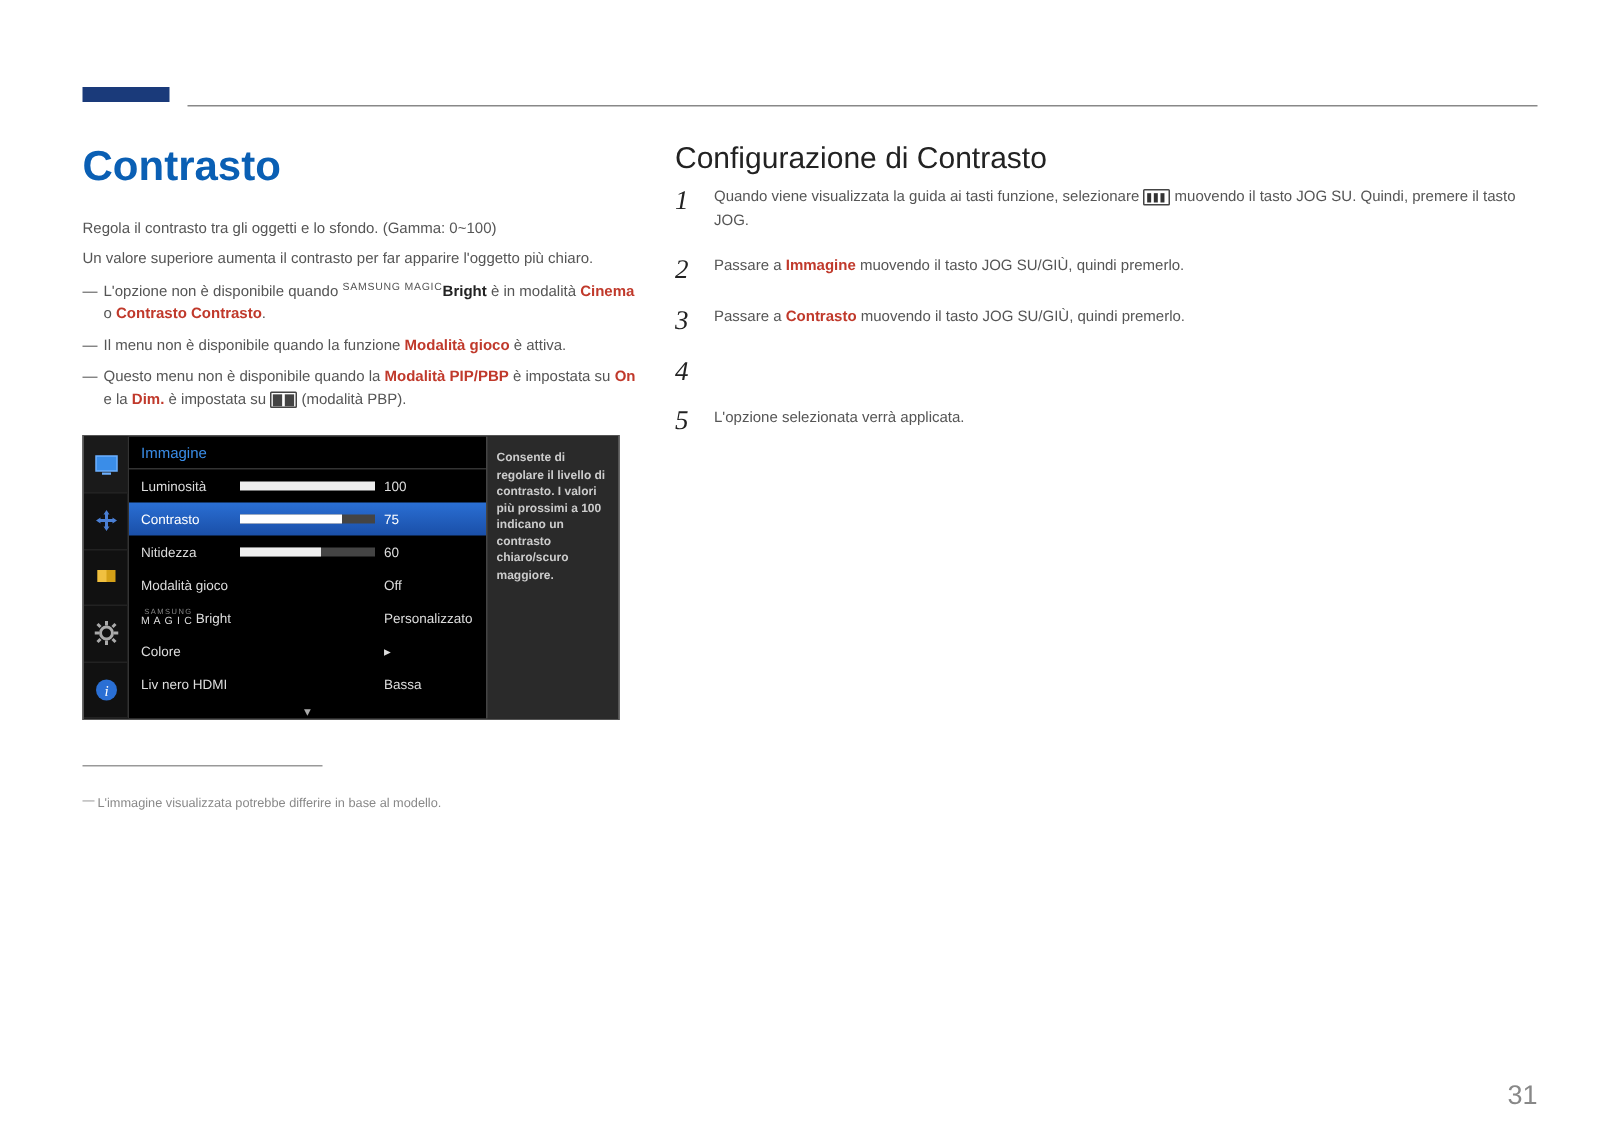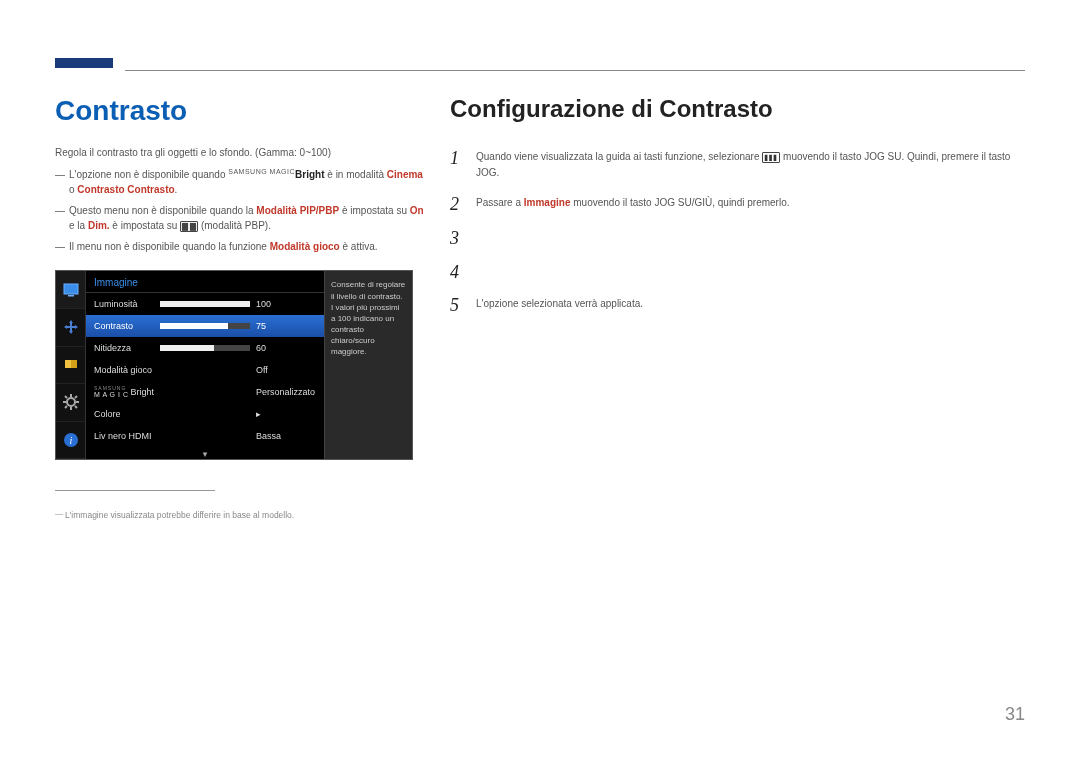--- a/index.html
+++ b/index.html
@@ -9,21 +9,21 @@
     width: 1080px;
     height: 763px;
     position: relative;
     color: #333;
   }
   .top-bar { position: absolute; top: 58px; left: 55px; width: 58px; height: 10px; background: #1a3a7a; }
   .top-rule { position: absolute; top: 70px; left: 125px; right: 55px; border-top: 1px solid #888; }
   .col-left { position: absolute; top: 95px; left: 55px; width: 370px; }
   .col-right { position: absolute; top: 95px; left: 450px; right: 55px; }
   .title-main { color: #0a5fb4; font-size: 28px; font-weight: 600; margin-bottom: 18px; }
-  .title-sub { color: #222; font-size: 24px; font-weight: 700; margin-bottom: 26px; }
+  .title-sub { color: #222; font-size: 20px; font-weight: 400; margin-bottom: 6px; }
   .body-text { font-size: 10px; line-height: 1.6; color: #555; }
   .body-text p { margin-bottom: 4px; }
   .note { position: relative; padding-left: 14px; margin-top: 6px; font-size: 10px; line-height: 1.5; color: #555; }
   .note::before { content:"―"; position:absolute; left:0; top:0; color:#555; }
   .hl-red { color: #c0392b; font-weight: bold; margin-top: 48px; }
   .hl-bold { color: #222; font-weight: bold; }
   .magic { font-size: 7px; letter-spacing: 0.5px; color:#555; vertical-align: super; }
   .icon-inline {
     display:inline-block; width:18px; height:11px; vertical-align:middle;
     border:1px solid #444; border-radius:1px; background:#fff; position:relative;
@@ -36,63 +36,64 @@
   }
   .osd-nav { width: 30px; background:#111; display:flex; flex-direction:column; border-right:1px solid #333;}
   .osd-nav-item { flex:1; display:flex; align-items:center; justify-content:center; border-bottom:1px solid #222;}
   .osd-nav-item svg { width:16px; height:16px; }
   .osd-nav-item.active { background:#1a1a1a; }
   .osd-main { flex:1; display:flex; flex-direction:column; }
   .osd-header { color:#3a8de8; padding:6px 8px 4px; font-size:10px; border-bottom:1px solid #333; }
   .osd-list { flex:1; }
   .osd-row { display:flex; align-items:center; padding:4px 8px; height:22px; }
   .osd-row.sel { background: linear-gradient(#2a6fd4,#1a4fa8); color:#fff; }
-  .osd-label { flex:1; display:flex; align-items:center; gap:2px;}
+  .osd-label { flex:1; display:flex; align-items:center; gap:2px;text-align:right;}
   .osd-bar { width:90px; height:6px; background:#444; position:relative; margin-right:6px;}
   .osd-bar-fill { height:100%; background:#eee; }
   .osd-row.sel .osd-bar-fill { background:#fff; }
   .osd-val { width:60px; text-align:left; font-size:9px; }
   .osd-arrow { text-align:center; font-size:9px; color:#aaa; padding:2px 0; }
   .osd-help {
     width:88px; background:#2a2a2a; padding:8px 6px; font-size:8px; line-height:1.4;
-    color:#ccc; border-left:1px solid #444;
+    color:#ccc; border-left:1px solid #444;font-weight:bold;
   }
   .footnote-rule { margin-top:30px; width:160px; border-top:1px solid #999; }
   .footnote { font-size:8.5px; color:#888; margin-top:19px; padding-left:10px; position:relative;}
   .footnote::before { content:"―"; position:absolute; left:0; top:-1px; font-size:8px; color:#888;}
   
   .step { display:flex; gap:12px; margin-bottom:14px; font-size:10px; line-height:1.6; color:#555;}
   .step-num { color:#222; font-size:18px; font-weight:400; font-family:Georgia,serif; font-style:italic; width:14px; flex-shrink:0; line-height:1.1;}
-  .page-num { position:absolute; bottom:38px; right:55px; font-size:18px; color:#888; }
+  .page-num { position:absolute; bottom:22px; right:55px; font-size:18px; color:#888; }
 </style>
 </head>
 <body>
 
 <div class="top-bar"></div>
 <div class="top-rule"></div>
 
 <div class="col-left">
   <div class="title-main">Contrasto</div>
   <div class="body-text">
     <p>Regola il contrasto tra gli oggetti e lo sfondo. (Gamma: 0~100)</p>
+    <p>Un valore superiore aumenta il contrasto per far apparire l'oggetto più chiaro.</p>
   </div>
 
   <div class="note">
     <span>L'opzione non è disponibile quando </span><span class="magic">SAMSUNG MAGIC</span><span class="hl-bold">Bright</span><span> è in modalità </span><span class="hl-red">Cinema</span><span> o </span><span class="hl-red">Contrasto Contrasto</span><span>.</span>
+  </div>
+
+  <div class="note">
+    <span>Il menu non è disponibile quando la funzione </span><span class="hl-red">Modalità gioco</span><span> è attiva.</span>
   </div>
 
   <div class="note">
     <span>Questo menu non è disponibile quando la </span><span class="hl-red">Modalità PIP/PBP</span><span> è impostata su </span><span class="hl-red">On</span><span> e la </span><span class="hl-red">Dim.</span><span> è impostata su </span><span class="icon-inline"><svg viewBox="0 0 18 11">
           <rect x="1" y="1" width="7" height="9" fill="#444"></rect>
           <rect x="10" y="1" width="7" height="9" fill="#444"></rect>
         </svg></span><span> (modalità PBP).</span>
-  </div>
-
-  <div class="note">
-    <span>Il menu non è disponibile quando la funzione </span><span class="hl-red">Modalità gioco</span><span> è attiva.</span>
   </div>
 
   <div class="osd">
     <div class="osd-nav">
       <div class="osd-nav-item active">
           <svg viewBox="0 0 16 16">
             <rect x="1" y="2" width="14" height="10" fill="#3a8de8" stroke="#6cb0ff"></rect>
             <rect x="5" y="13" width="6" height="1.5" fill="#6cb0ff"></rect>
           </svg>
         </div>
@@ -201,20 +202,23 @@
 
   <div class="step">
     <div class="step-num">2</div>
     <div>
       <span>Passare a </span><span class="hl-red">Immagine</span><span> muovendo il tasto JOG SU/GIÙ, quindi premerlo.</span>
     </div>
   </div>
 
   <div class="step">
     <div class="step-num">3</div>
+    <div>
+      <span>Passare a </span><span class="hl-red">Contrasto</span><span> muovendo il tasto JOG SU/GIÙ, quindi premerlo.</span>
+    </div>
   </div>
 
   <div class="step">
     <div class="step-num">4</div>
   </div>
 
   <div class="step">
     <div class="step-num">5</div>
     <div>
       <span>L'opzione selezionata verrà applicata.</span>

